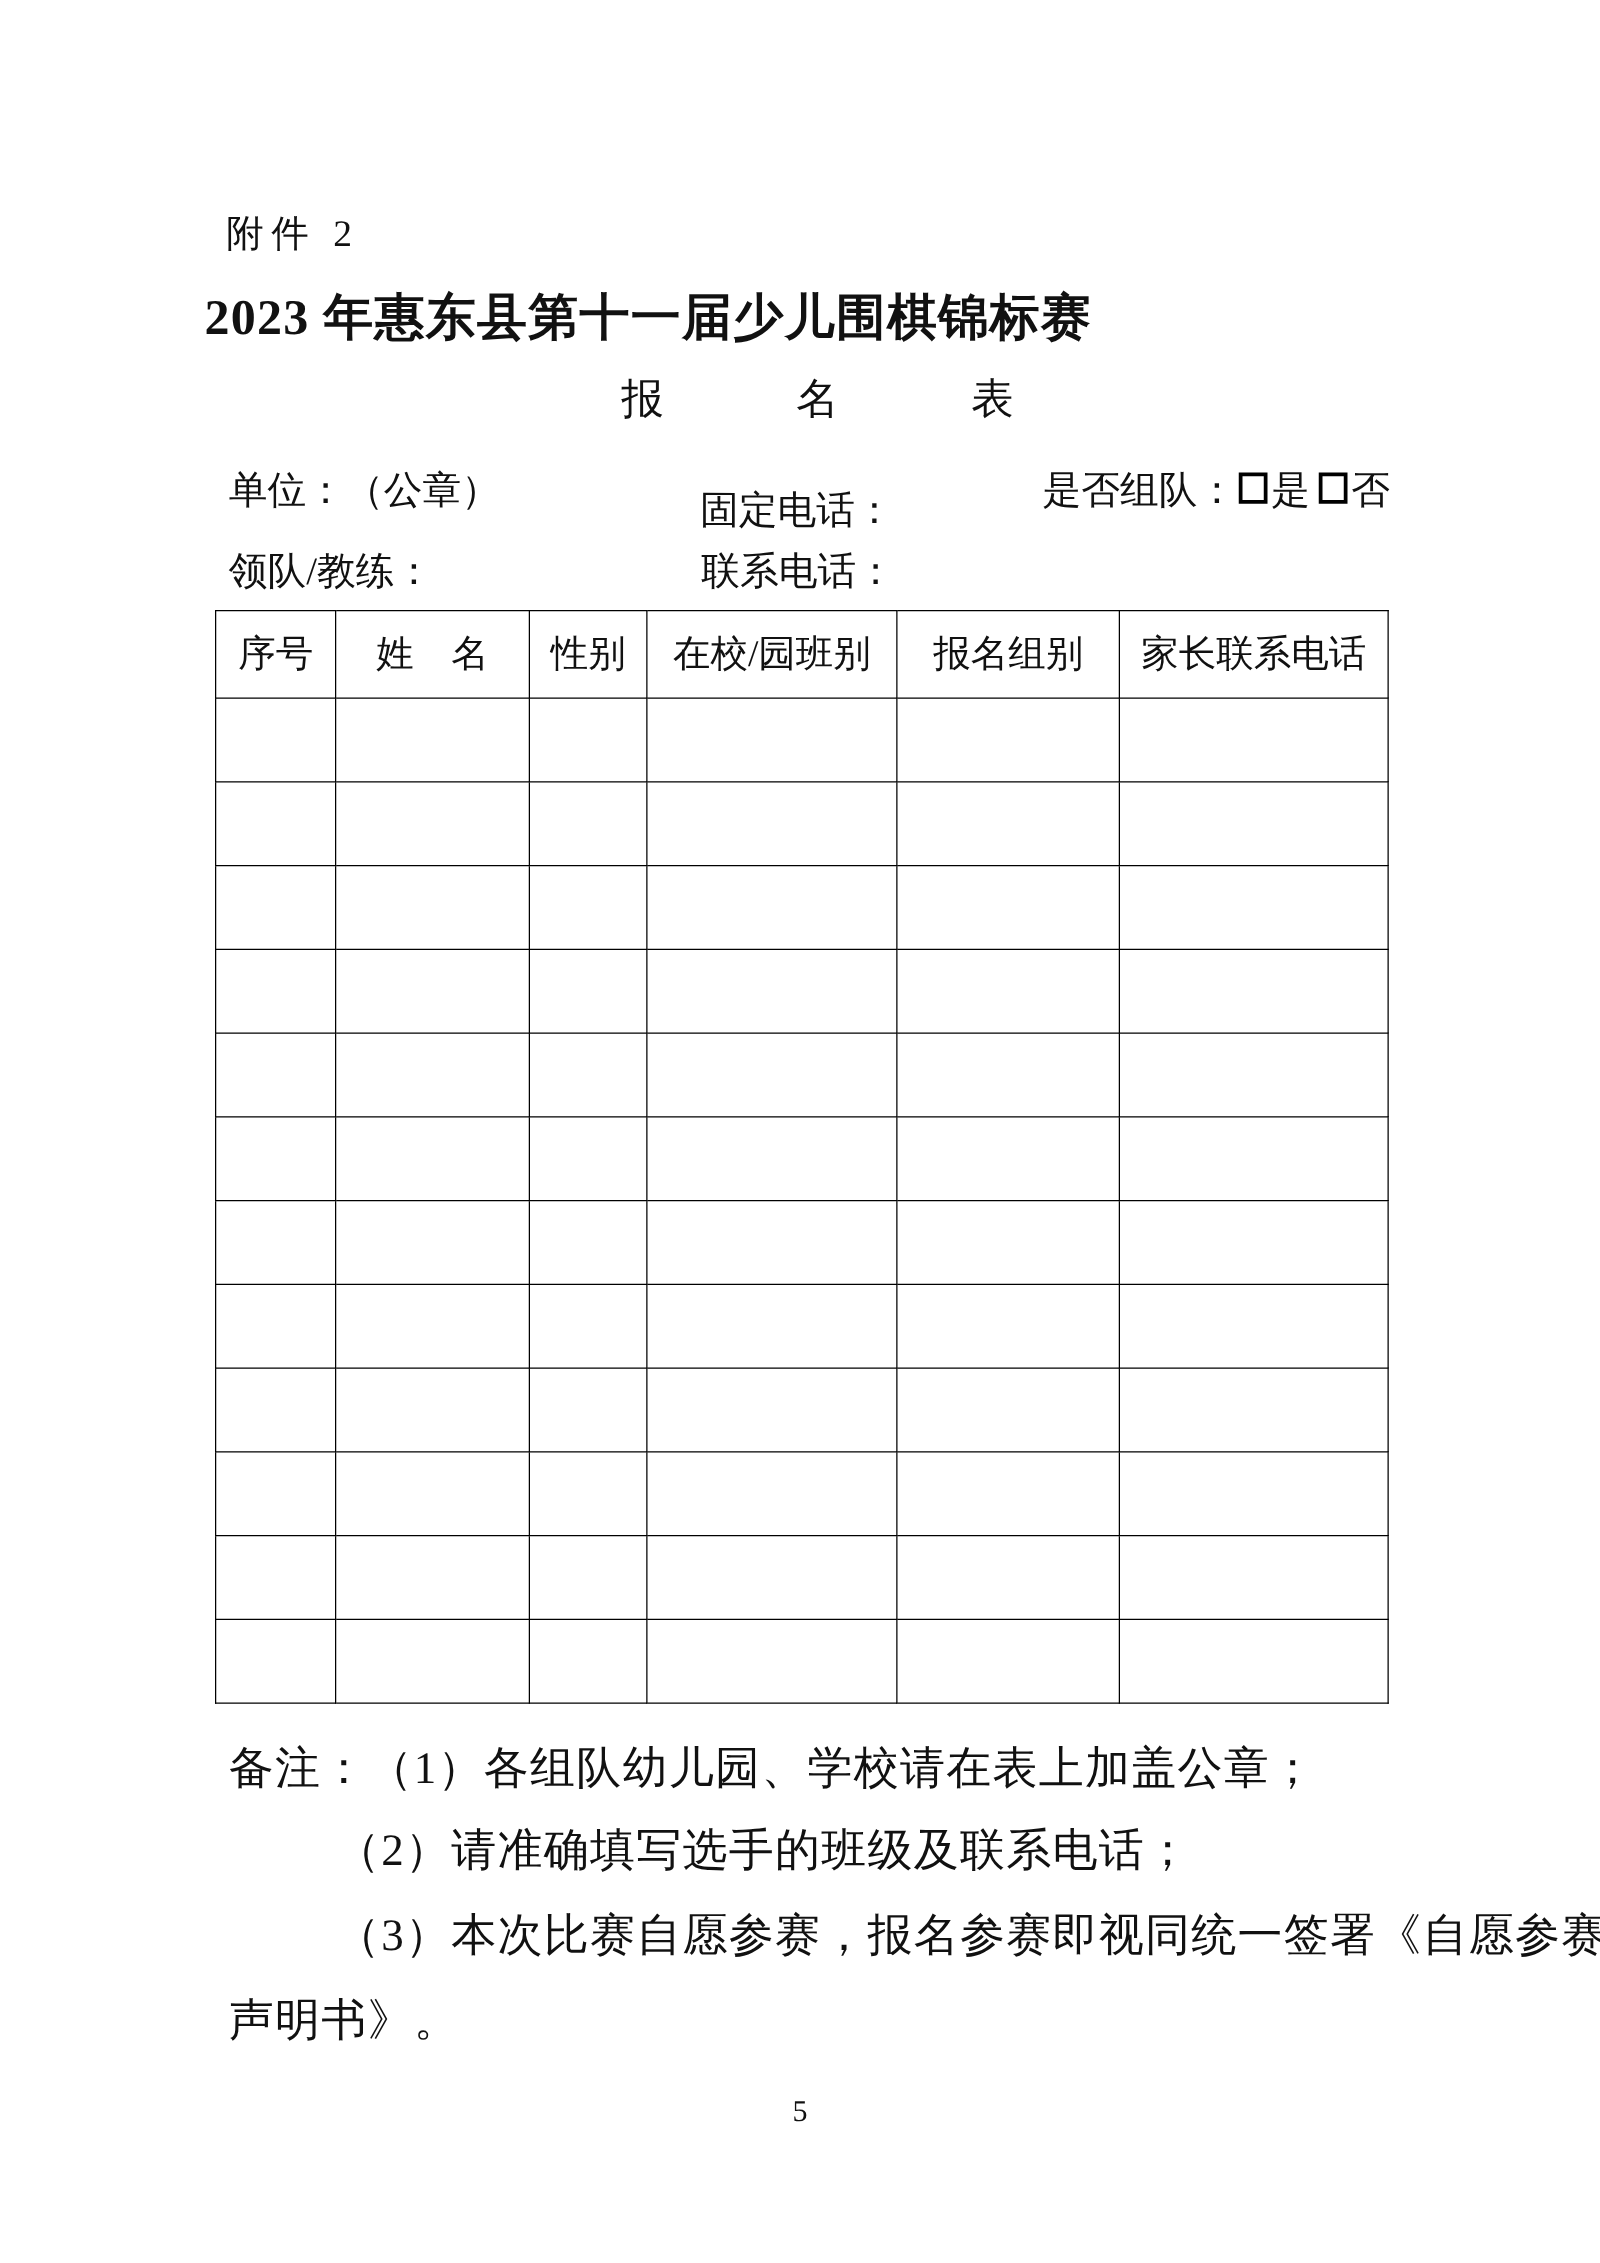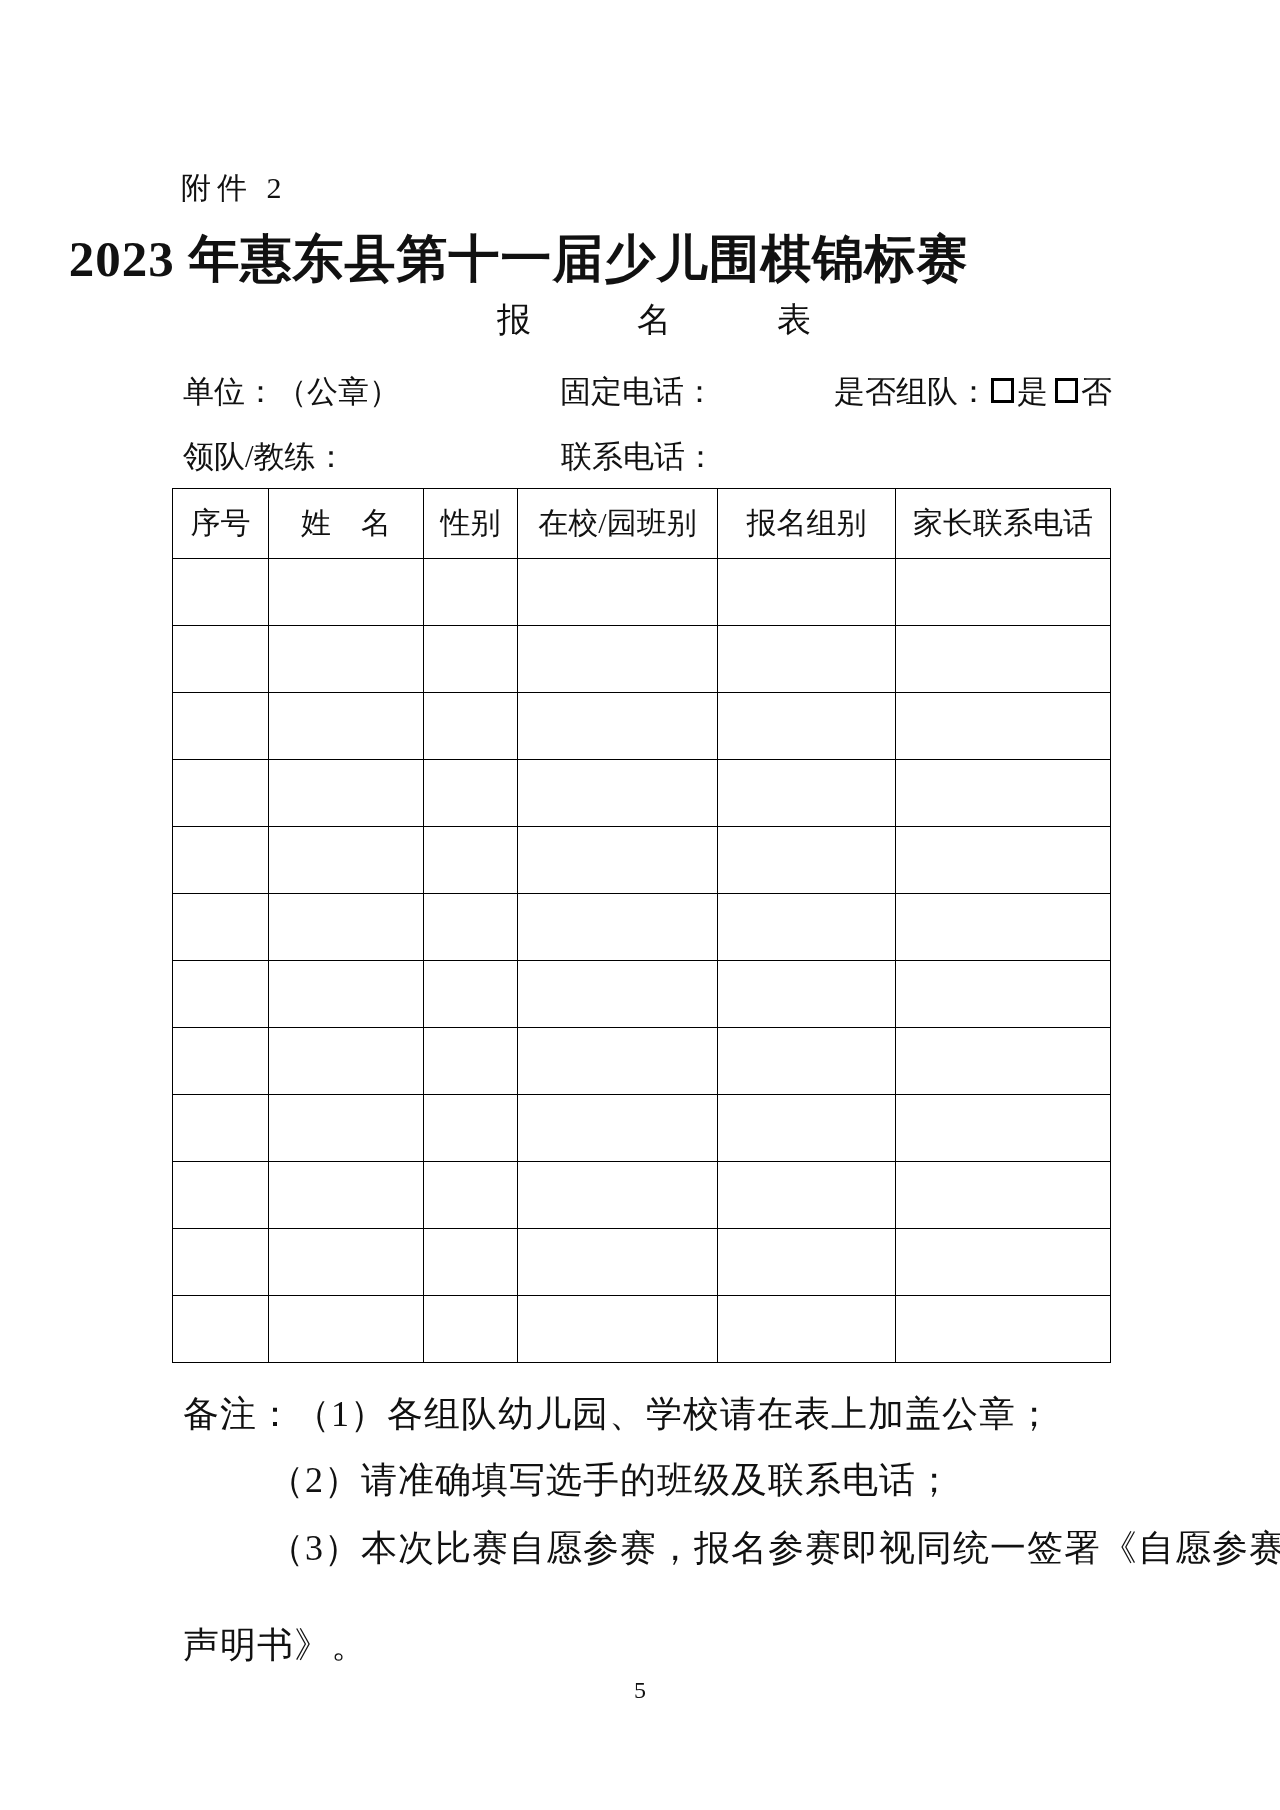--- a/index.html
+++ b/index.html
@@ -16,36 +16,36 @@
 
   .attachment-label {
     left: 181px; top: 173px;
     font-size: 30px;
     letter-spacing: 6px;
   }
 
   .doc-title {
     left: 0; top: 234px; width: 1037px;
     text-align: center;
-    font-size: 51px;
+    font-size: 40px;
     font-weight: bold;
     letter-spacing: 1px;
   }
 
   .doc-subtitle {
     left: 14px; top: 303px; width: 1280px;
     display: flex;
     justify-content: center;
     column-gap: 106px;
     font-size: 34px;
   }
 
   .info-line { font-size: 31px; }
   .fl-unit   { left: 183px; top: 376px; }
-  .fl-fixedphone { left: 560px; top: 376px; }
+  .fl-fixedphone { left: 560px; top: 392px; }
   .fl-team   { left: 798px; top: 376px; margin-left: 36px; }
   .fl-leader { left: 183px; top: 441px; }
   .fl-contact{ left: 561px; top: 441px; }
 
   .checkbox-box {
     display: inline-block;
     width: 17px; height: 19px;
     border: 3px solid #000;
     vertical-align: -1px;
     margin: 0 3px 0 7px;
@@ -76,21 +76,21 @@
   .col-name   { width: 155px; }
   .col-gender { width: 94px; }
   .col-class  { width: 200px; }
   .col-group  { width: 178px; }
   .col-phone  { width: 215px; }
 
   .note-line { font-size: 36px; letter-spacing: 1px; }
   .note-1 { left: 183px; top: 1396px; }
   .note-2 { left: 268px; top: 1462px; }
   .note-3 { left: 268px; top: 1530px; }
-  .note-4 { left: 183px; top: 1598px; margin-top: 29px; }
+  .note-4 { left: 183px; top: 1598px; }
 
   .page-number {
     left: 0; top: 1678px; width: 1280px;
     text-align: center;
     font-size: 24px;
   }
 </style>
 </head>
 <body>
 

